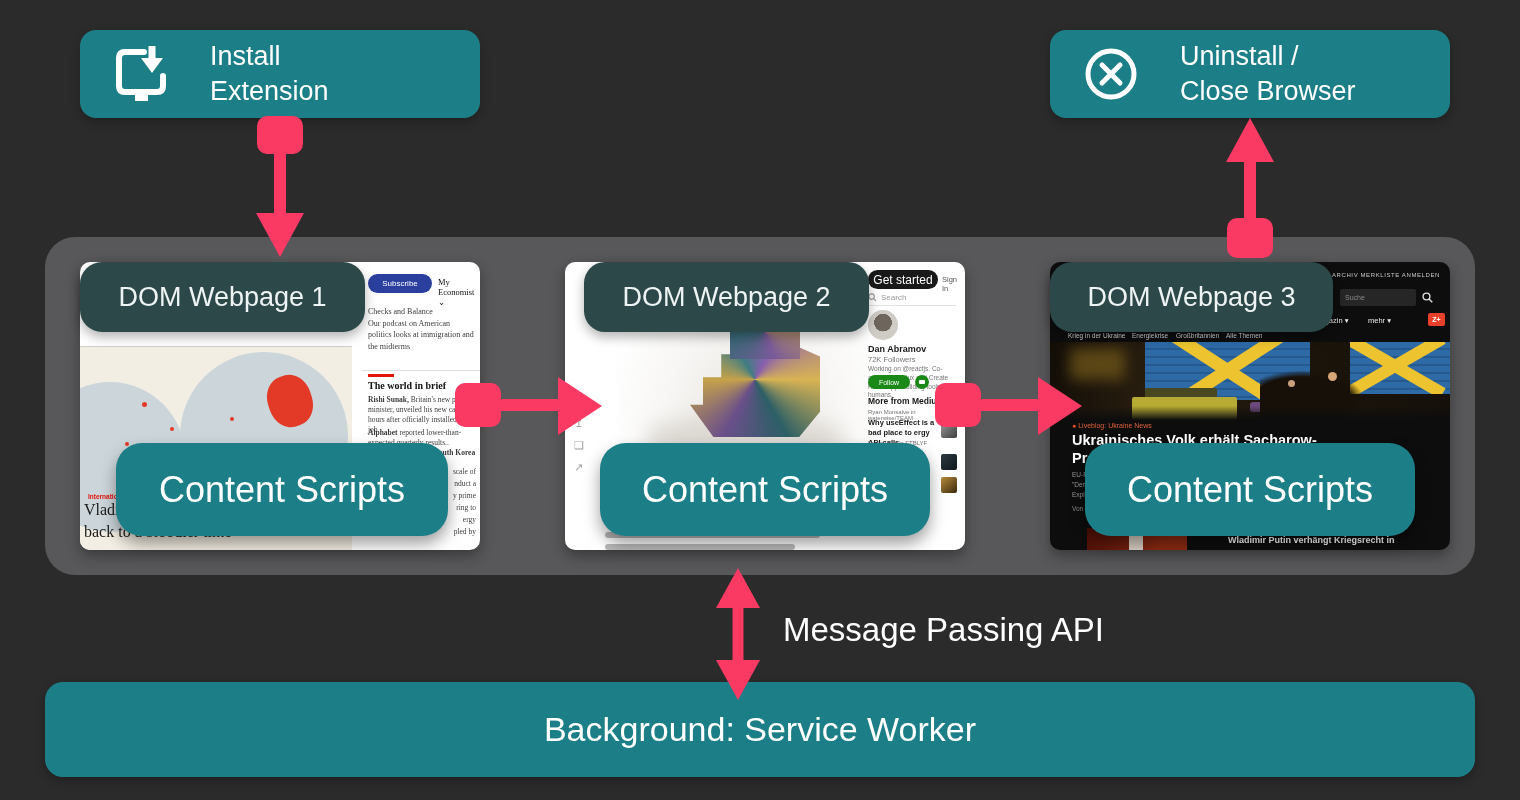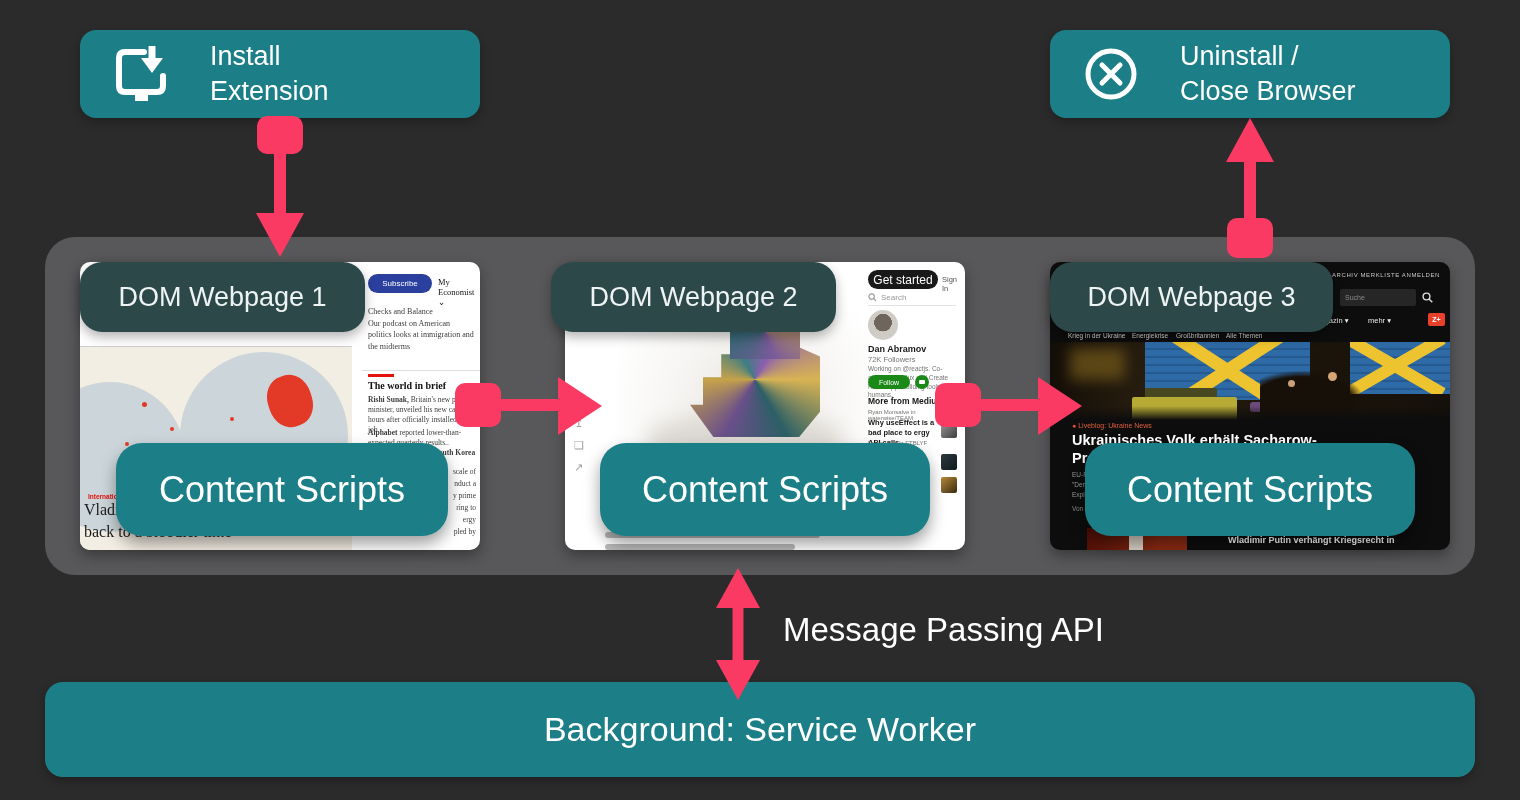--- a/index.html
+++ b/index.html
@@ -211,21 +211,21 @@
       <div>Explosi</div>
     </div>
     <div class="abs" style="left:22px;top:243px;font-size:6.5px;color:#8a8a8a;">Von Pau</div>
     <div class="abs" style="left:37px;top:266px;width:100px;height:30px;background:linear-gradient(120deg,#4a0d06,#8a2a12 70%);">
       <div class="abs" style="left:42px;top:6px;width:14px;height:24px;background:#d8cfc4;border-radius:3px 3px 0 0;"></div>
     </div>
     <div class="abs" style="left:178px;top:273px;width:210px;font-size:9px;font-weight:bold;color:#fff;">Wladimir Putin verhängt Kriegsrecht in</div>
   </div>
 
   <div class="dom-label" style="left:80px;width:285px;">DOM Webpage 1</div>
-  <div class="dom-label" style="left:551px;width:285px;">DOM Webpage 2</div>
+  <div class="dom-label" style="left:584px;width:285px;border-radius:21px;">DOM Webpage 2</div>
   <div class="dom-label" style="left:1050px;width:283px;">DOM Webpage 3</div>
 
   <div class="cs-label" style="left:116px;width:332px;">Content Scripts</div>
   <div class="cs-label" style="left:600px;width:330px;">Content Scripts</div>
   <div class="cs-label" style="left:1085px;width:330px;">Content Scripts</div>
 
   <svg class="arrow" style="left:252px;top:113px;" width="56" height="148">
     <rect x="5" y="3" width="46" height="38" rx="10"></rect>
     <rect x="22" y="30" width="12" height="76"></rect>
     <polygon points="4,100 52,100 28,144"></polygon>

